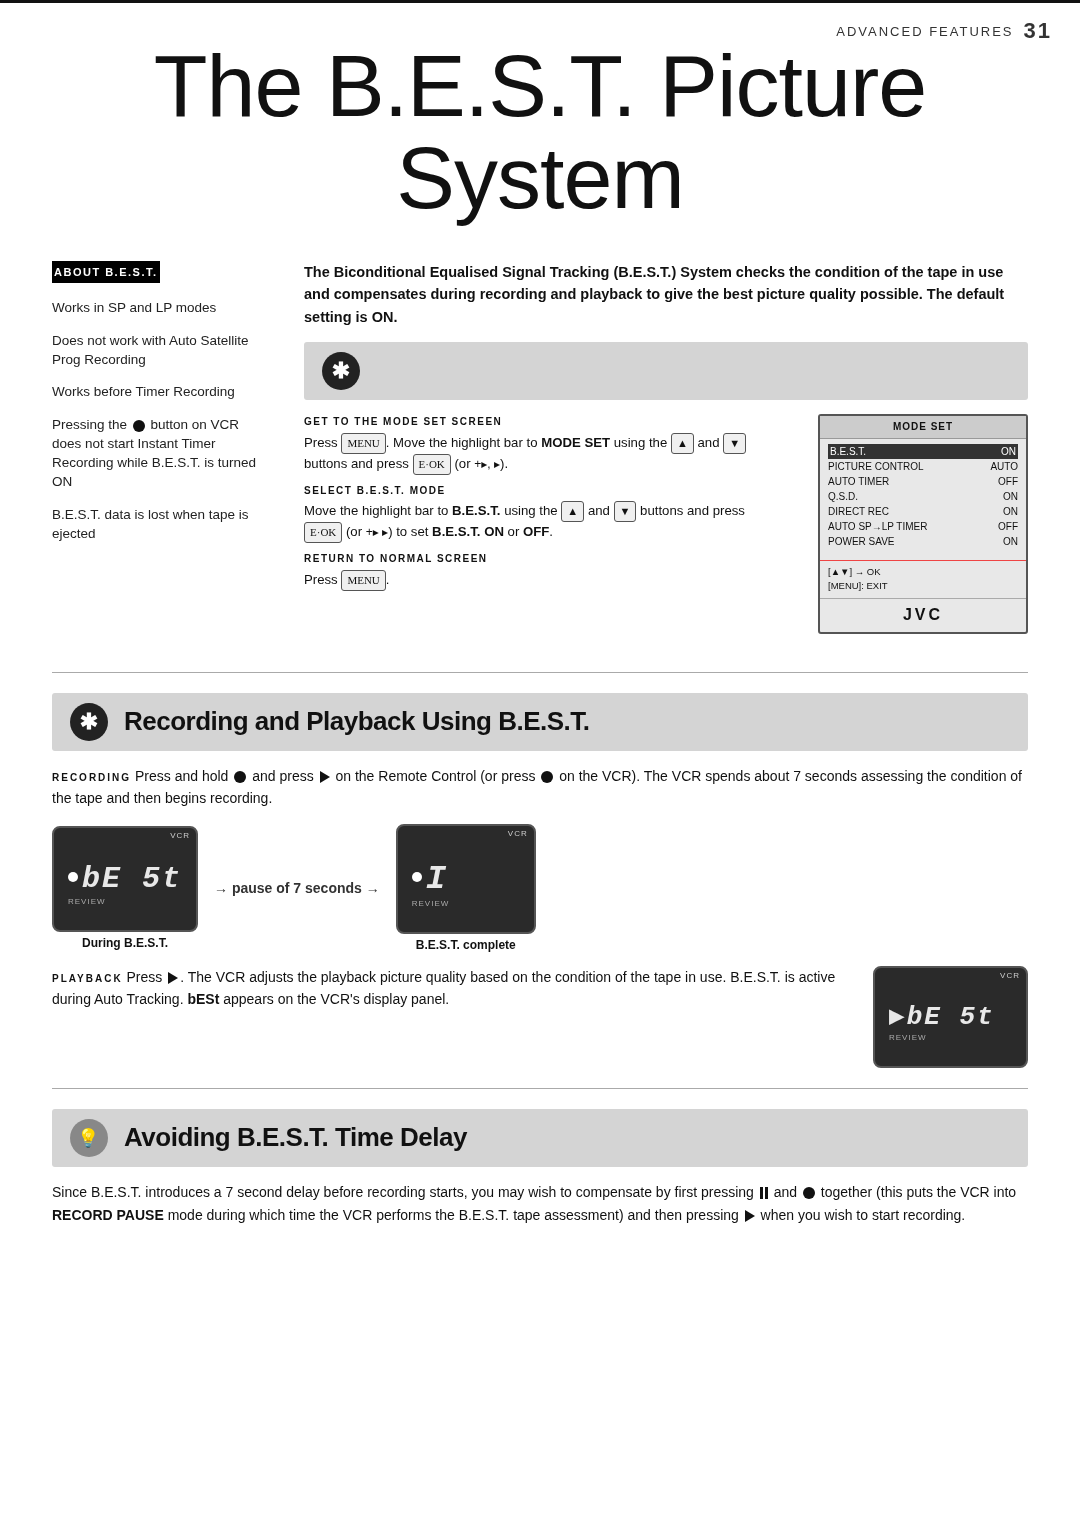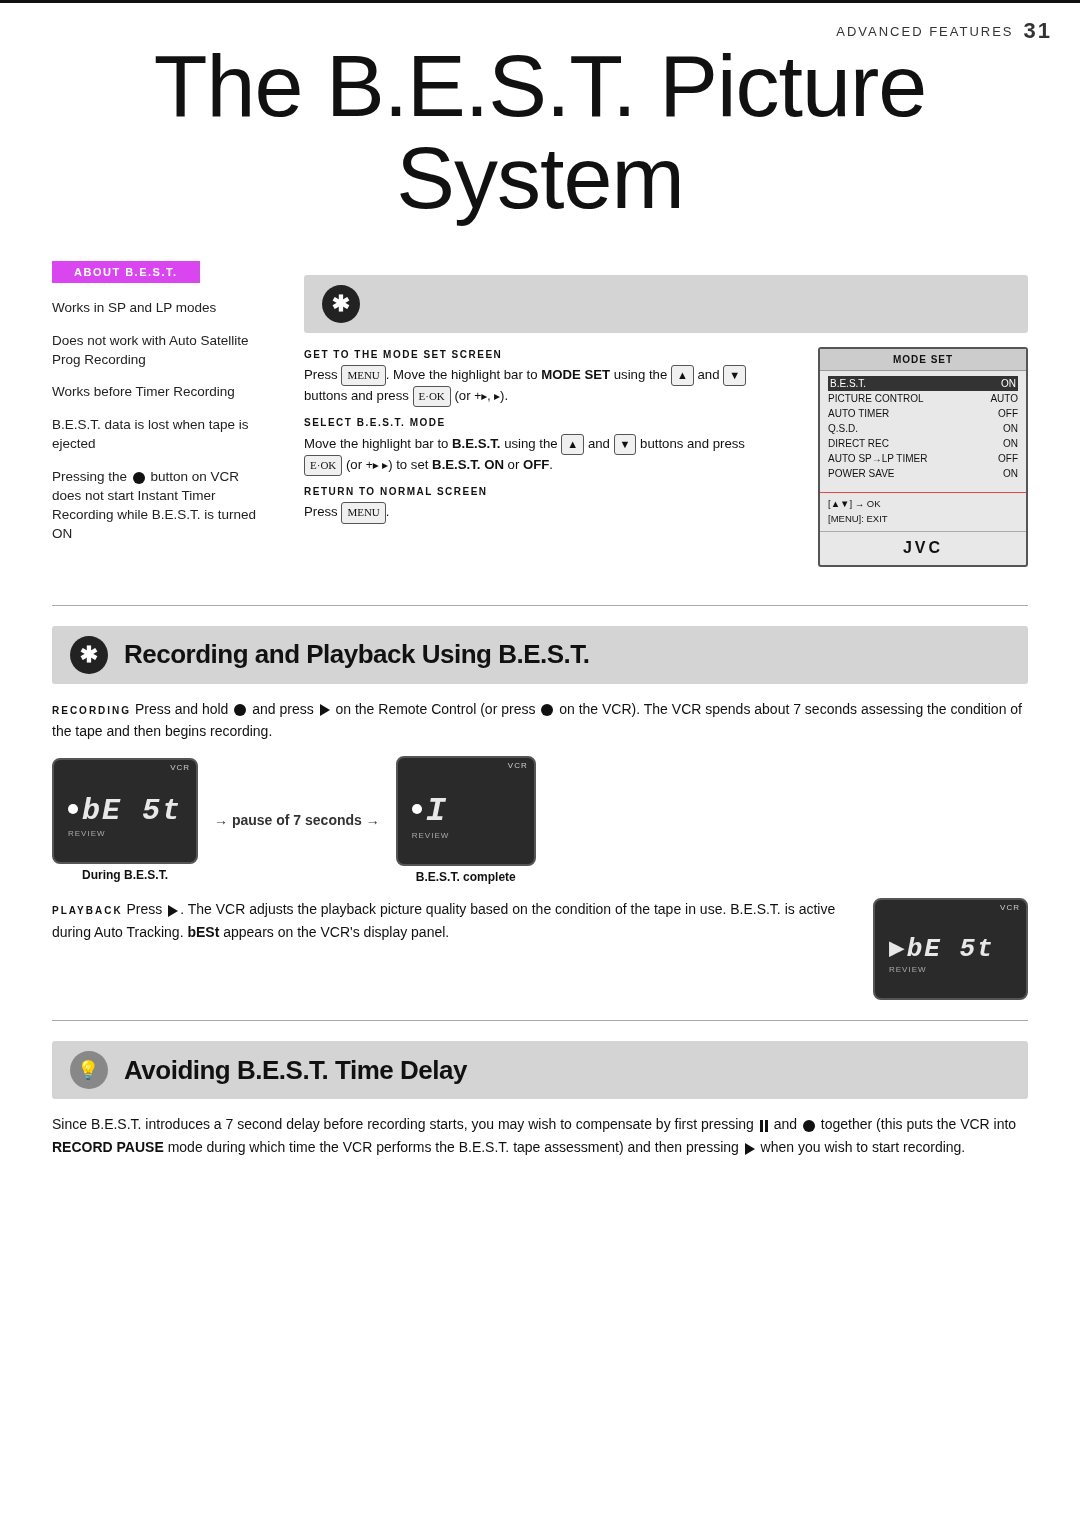--- a/index.html
+++ b/index.html
@@ -59,26 +59,26 @@
       display: flex;
       gap: 32px;
       margin-top: 16px;
       margin-bottom: 18px;
     }
     .about-left {
       width: 220px;
       flex-shrink: 0;
     }
     .about-badge {
-      background: #d946ef;
+      background: #000000;
       color: #fff;
       font-size: 11px;
       font-weight: bold;
       letter-spacing: 1.5px;
-      padding: 5px 22px;
+      padding: 5px 2px;
       display: inline-block;
       margin-bottom: 16px;
     }
     .about-notes {
       font-size: 13.5px;
       line-height: 1.4;
       color: #222;
     }
     .about-notes p {
       margin-bottom: 14px;
@@ -377,25 +377,28 @@
 
 <div class="content">
 
   <div class="about-section">
     <div class="about-left">
       <div class="about-badge">ABOUT B.E.S.T.</div>
       <div class="about-notes">
         <p>Works in SP and LP modes</p>
         <p>Does not work with Auto Satellite Prog Recording</p>
         <p>Works before Timer Recording</p>
+        <p>Pressing the <span class="circle-dot"></span> button on VCR does not start Instant Timer Recording while B.E.S.T. is turned ON</p>
         <p>B.E.S.T. data is lost when tape is ejected</p>
-        <p>Pressing the <span class="circle-dot"></span> button on VCR does not start Instant Timer Recording while B.E.S.T. is turned ON</p>
       </div>
     </div>
     <div class="about-right">
+      <p>
+        <strong>The Biconditional Equalised Signal Tracking (B.E.S.T.) System checks the condition of the tape in use and compensates during recording and playback to give the best picture quality possible. The default setting is ON.</strong>
+      </p>
 
       <div class="section-header" style="margin-top: 14px;">
         <div class="section-icon">✱</div>
       </div>
 
       <div class="turning-content">
         <div class="turning-text">
           <div class="step-label">GET TO THE MODE SET SCREEN</div>
           <div>
             Press <span class="btn-icon">MENU</span>.

